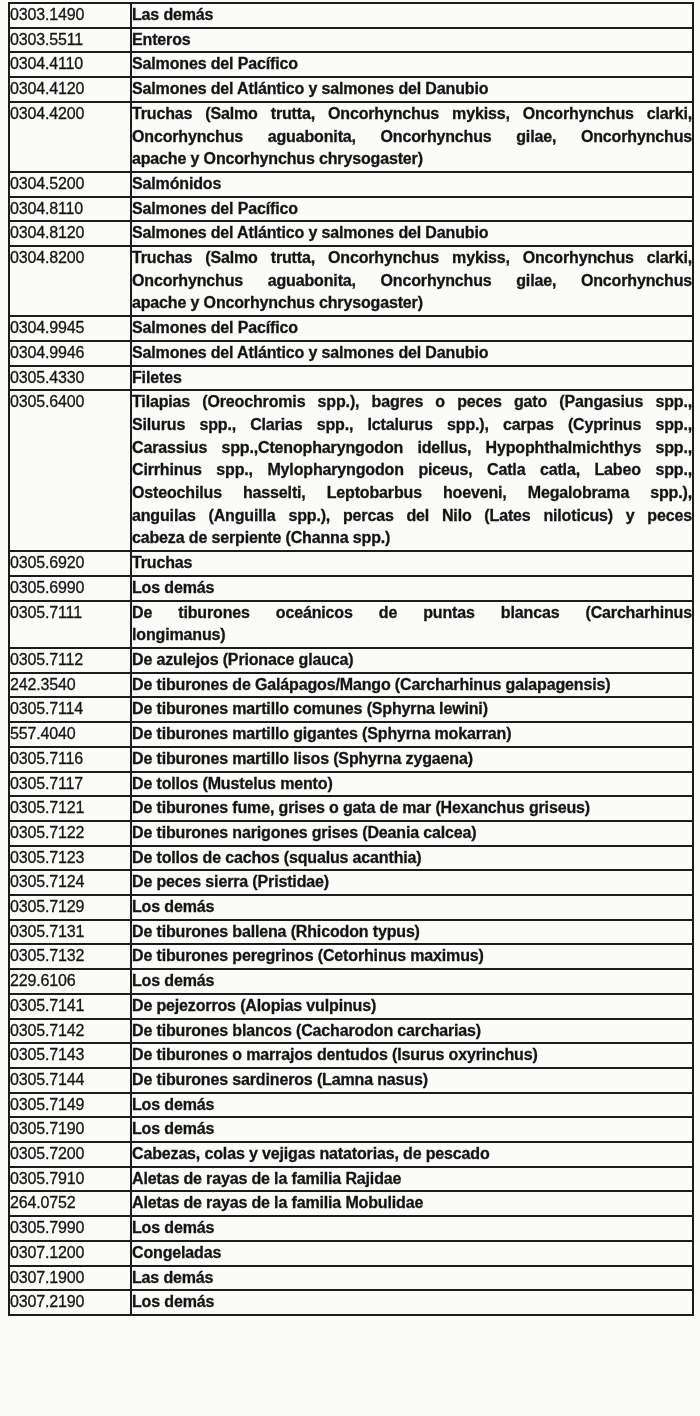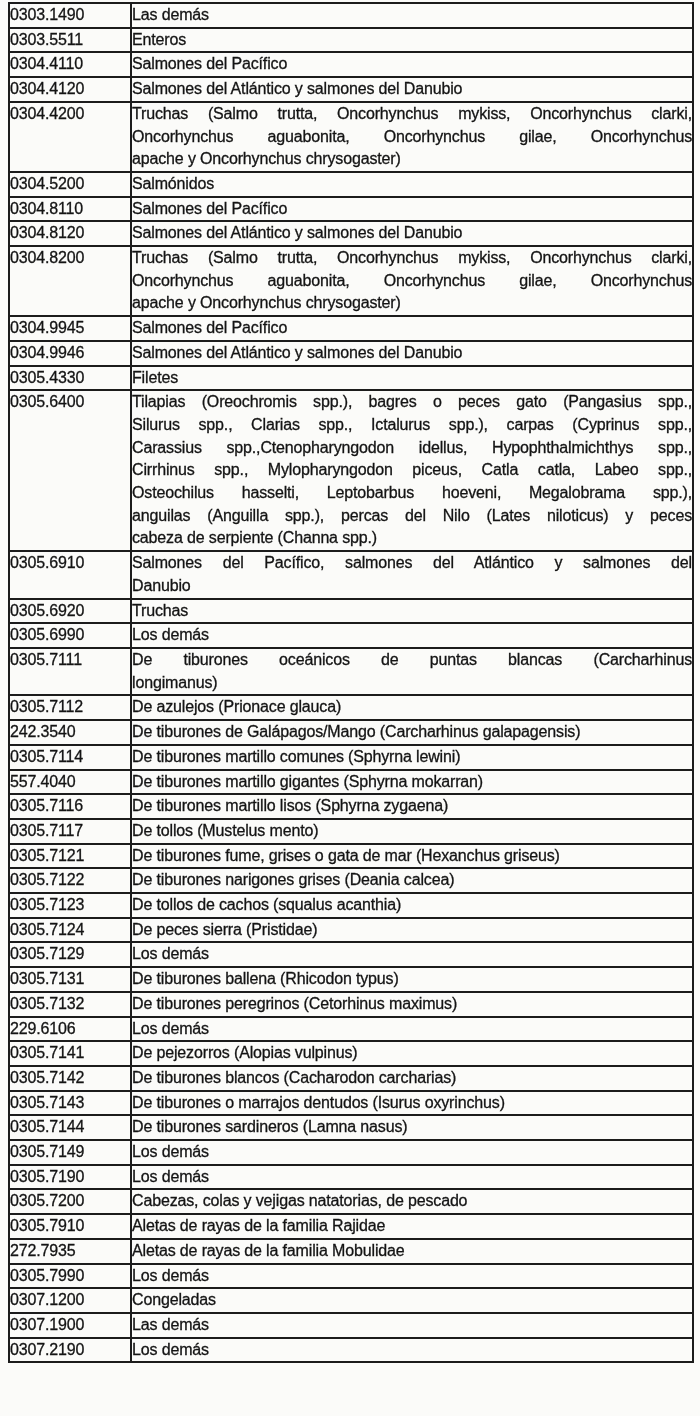--- a/index.html
+++ b/index.html
@@ -41,20 +41,21 @@
     white-space: nowrap;
   }
   td.desc {
     padding-left: 12px;
     padding-right: 14px;
   }
   .line {
     text-align: justify;
     text-align-last: justify;
     white-space: nowrap;
+    font-weight: bold;
   }
   .line.last {
     text-align-last: left;
   }
 </style>
 </head>
 <body>
 
 <div class="page">
   <table class="tariff">
@@ -141,27 +142,20 @@
             <div class="line">Tilapias (Oreochromis spp.), bagres o peces gato (Pangasius spp.,</div>
             <div class="line">Silurus spp., Clarias spp., Ictalurus spp.), carpas (Cyprinus spp.,</div>
             <div class="line">Carassius spp.,Ctenopharyngodon idellus, Hypophthalmichthys spp.,</div>
             <div class="line">Cirrhinus spp., Mylopharyngodon piceus, Catla catla, Labeo spp.,</div>
             <div class="line">Osteochilus hasselti, Leptobarbus hoeveni, Megalobrama spp.),</div>
             <div class="line">anguilas (Anguilla spp.), percas del Nilo (Lates niloticus) y peces</div>
             <div class="line last">cabeza de serpiente (Channa spp.)</div>
           </td>
         </tr>
         <tr>
-          <td class="code"><span>0305.6910</span></td>
-          <td class="desc">
-            <div class="line">Salmones del Pacífico, salmones del Atlántico y salmones del</div>
-            <div class="line last">Danubio</div>
-          </td>
-        </tr>
-        <tr>
           <td class="code"><span>0305.6920</span></td>
           <td class="desc">
             <div class="line last">Truchas</div>
           </td>
         </tr>
         <tr>
           <td class="code"><span>0305.6990</span></td>
           <td class="desc">
             <div class="line last">Los demás</div>
           </td>
@@ -299,21 +293,21 @@
             <div class="line last">Cabezas, colas y vejigas natatorias, de pescado</div>
           </td>
         </tr>
         <tr>
           <td class="code"><span>0305.7910</span></td>
           <td class="desc">
             <div class="line last">Aletas de rayas de la familia Rajidae</div>
           </td>
         </tr>
         <tr>
-          <td class="code"><span>272.7935</span></td>
+          <td class="code"><span>264.0752</span></td>
           <td class="desc">
             <div class="line last">Aletas de rayas de la familia Mobulidae</div>
           </td>
         </tr>
         <tr>
           <td class="code"><span>0305.7990</span></td>
           <td class="desc">
             <div class="line last">Los demás</div>
           </td>
         </tr>

